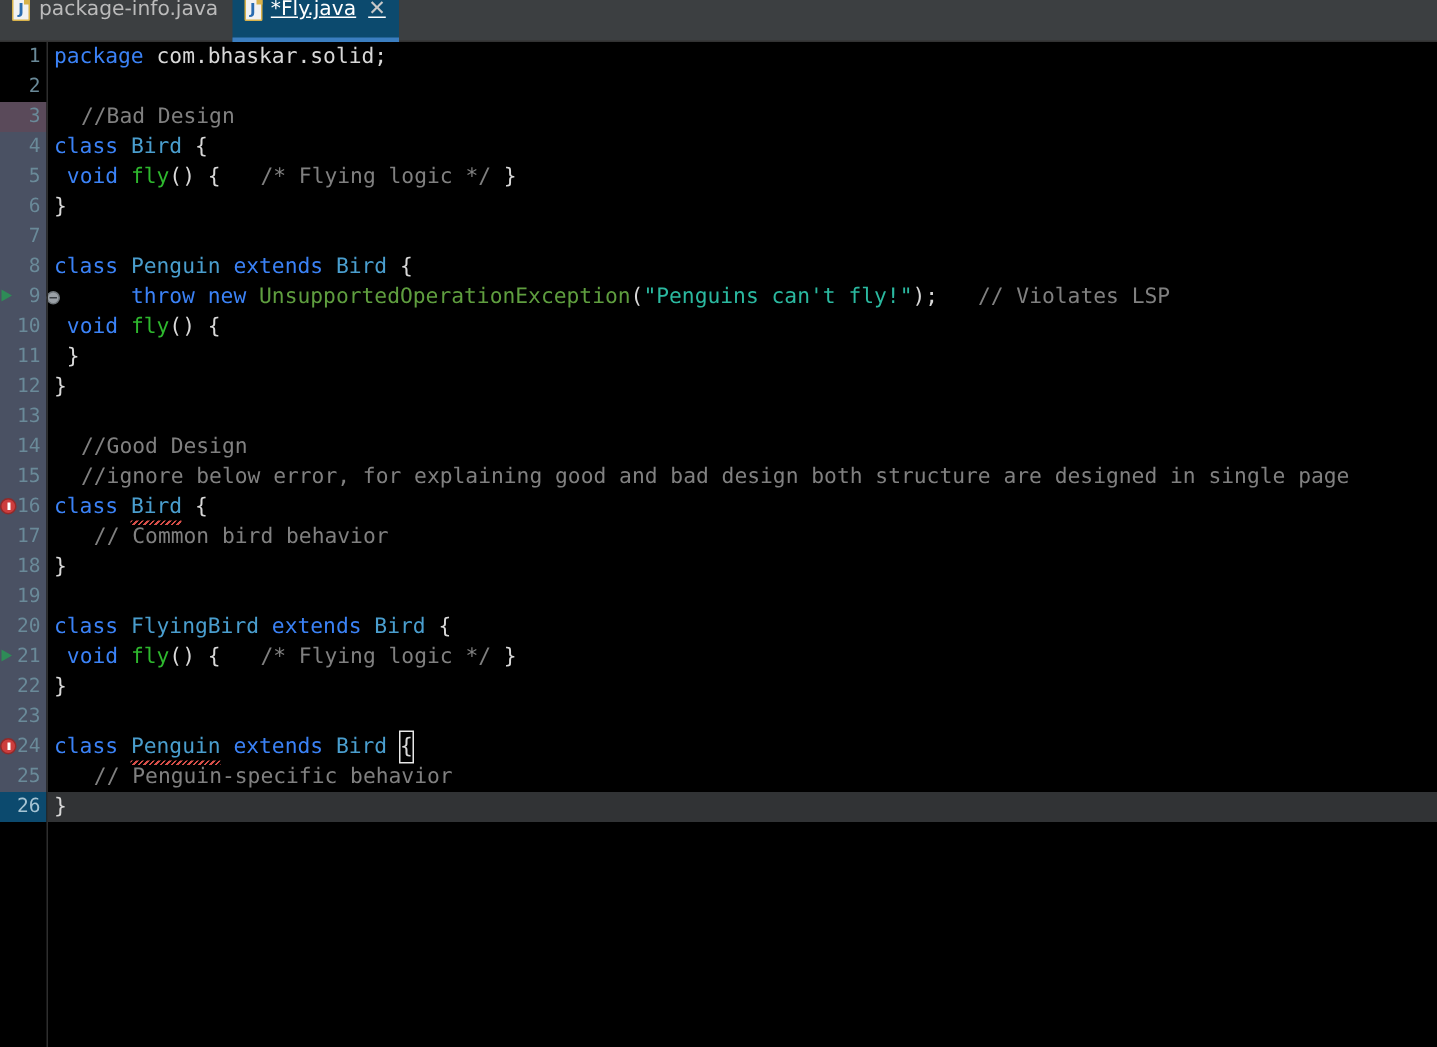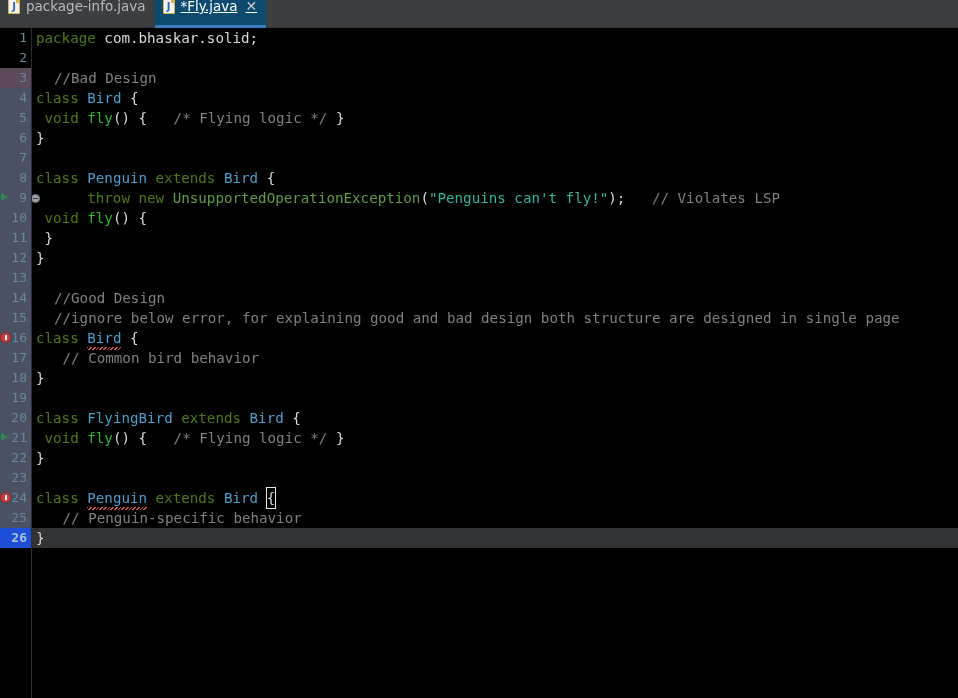--- a/index.html
+++ b/index.html
@@ -109,21 +109,21 @@
     height: 20px; line-height: 20px;
     font-family: "DejaVu Sans Mono", monospace;
     font-size: 13px;
     color: #6a8a99;
     text-align: right;
     padding-right: 4px;
     position: relative;
   }
   .gline.mod  { background: #4a5163; }
   .gline.mod2 { background: #5a4a5a; }
-  .gline.cur  { background: #1d4ed8; color: #a6c4d4; font-weight: bold; }
+  .gline.cur  { background: #0c4a6e; color: #a6c4d4; }
 
   
   .ov-circle {
     position: absolute;
     right: -9px; top: 6px;
     width: 9px; height: 9px;
     border-radius: 50%;
     background: #9aa0a6;
     border: 1px solid #6f757a;
   }
@@ -173,21 +173,21 @@
     color: #d8d8d8;
     padding-left: 4px;
     position: relative;
   }
   .cline.cur {
     background: #313335;
     width: 926px;
   }
 
   
-  .kw   { color: #4d7c0f; }
+  .kw   { color: #3b82f6; }
   .cls  { color: #4a9ece; }
   .meth { color: #2eb82e; text-align: center; }
   .cmt  { color: #808080; margin-left: 18px; }
   .str  { color: #2bb9a0; }
   .exc  { color: #5f9e3f; }
   .plain{ color: #d8d8d8; }
 
   
   .squig {
     position: relative;

